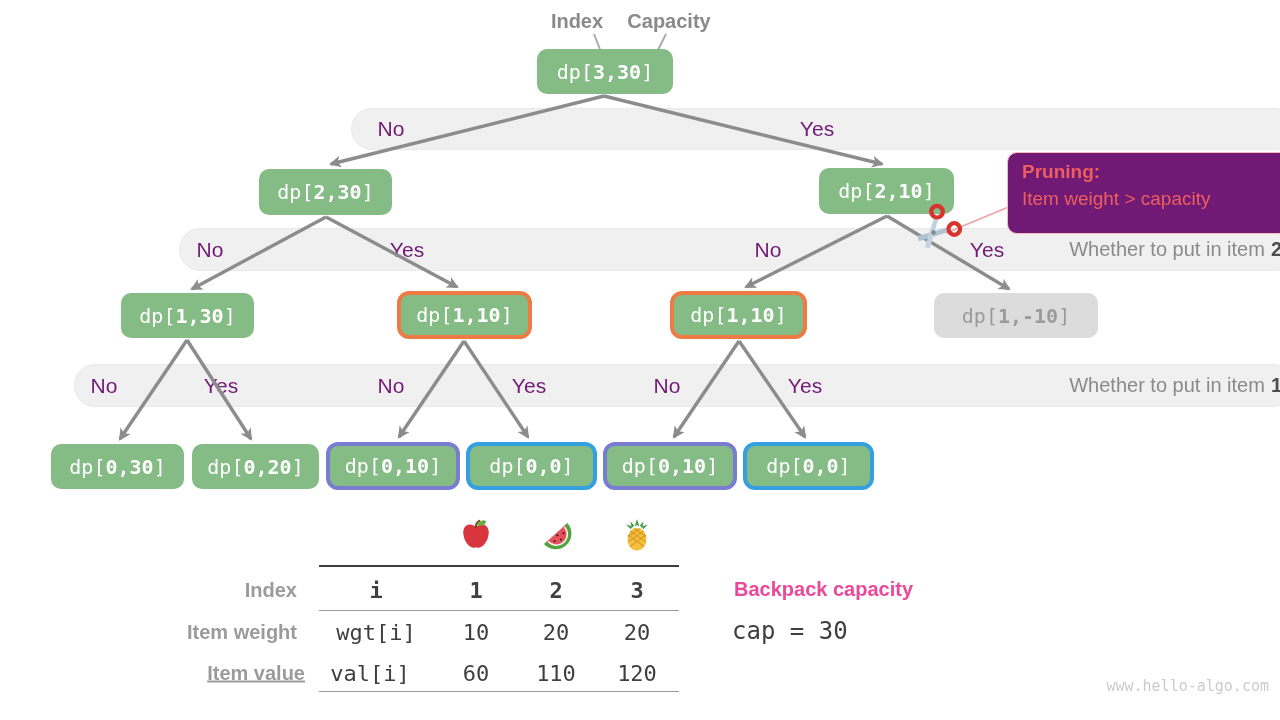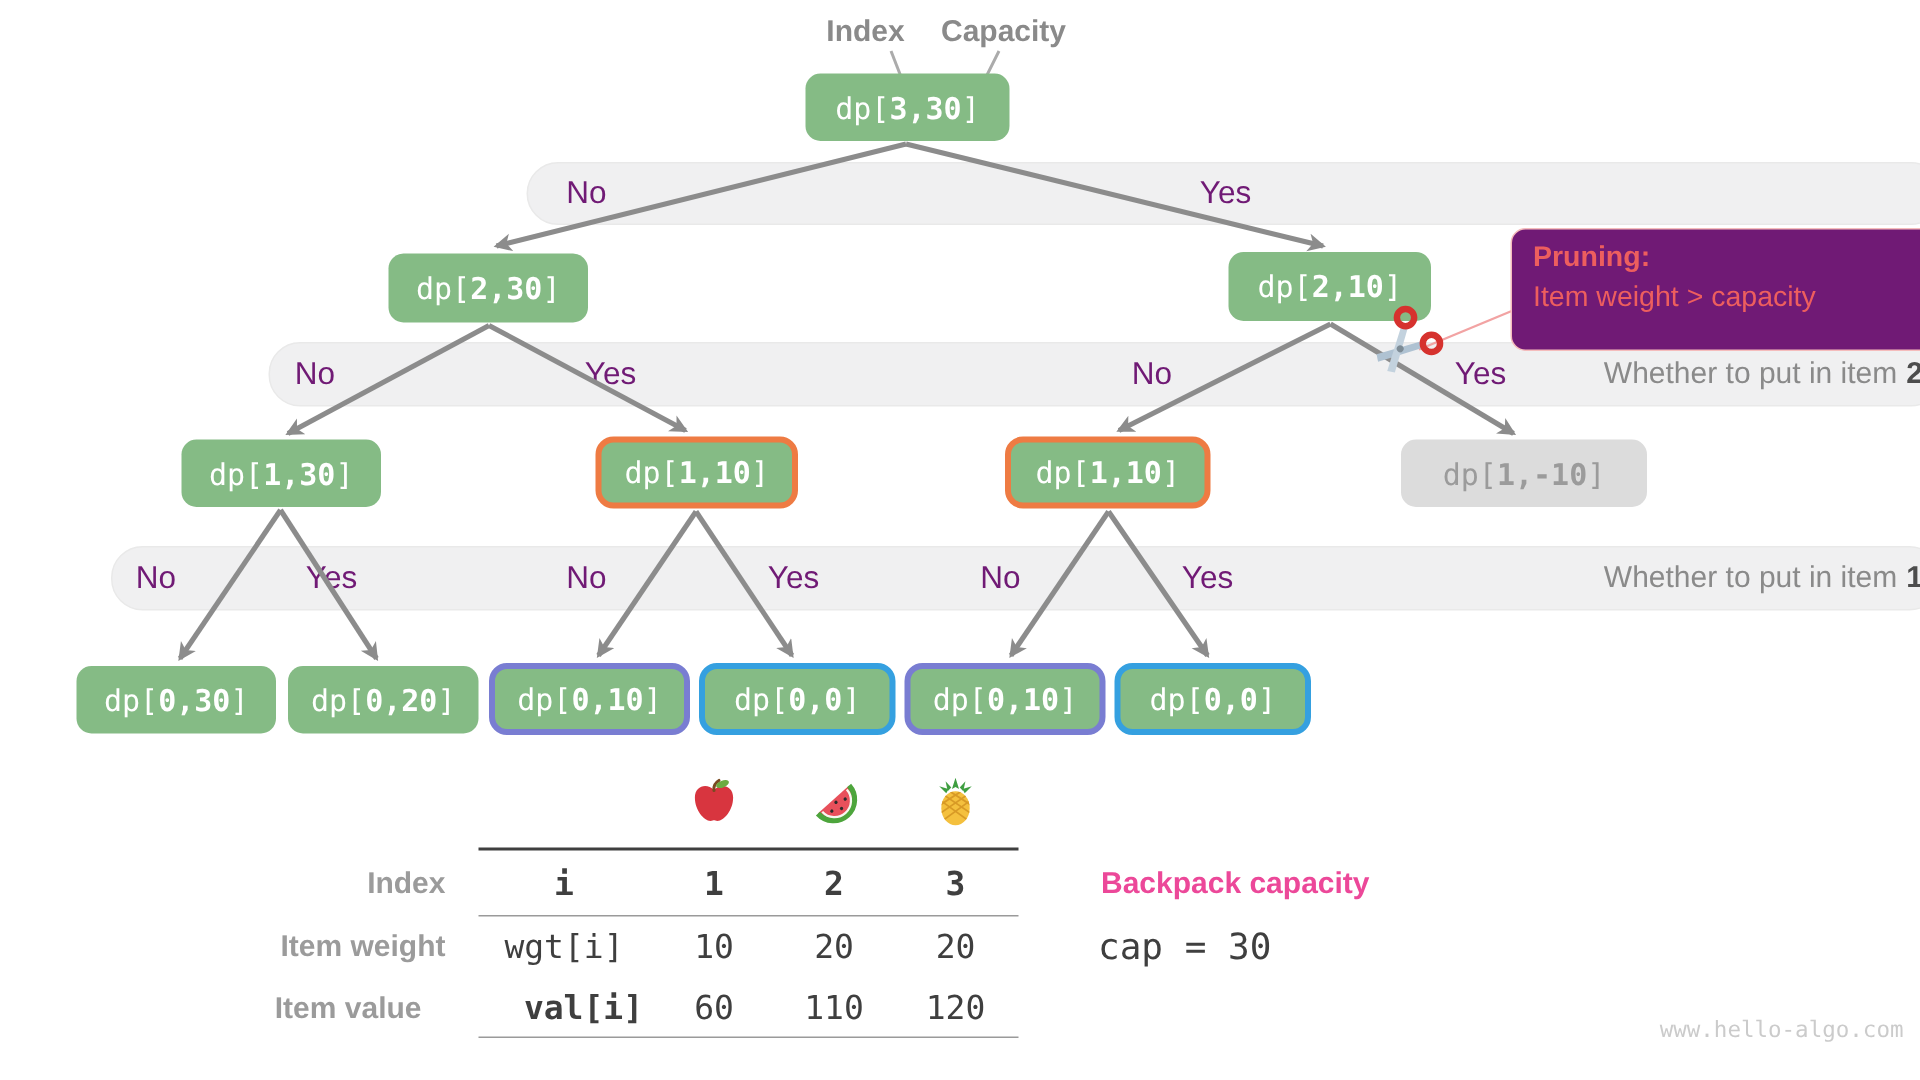--- a/index.html
+++ b/index.html
@@ -235,33 +235,33 @@
       </g>
     </svg>
   </div>
 
   <div class="rule dark" style="left:290px;top:565px;width:360px;"></div>
   <div class="rule" style="left:290px;top:610px;width:360px;"></div>
   <div class="rule" style="left:290px;top:691px;width:360px;"></div>
 
   <div class="tlabel" style="left:268px;top:590px;">Index</div>
   <div class="tlabel" style="left:268px;top:632px;">Item weight</div>
-  <div class="tlabel" style="left:252px;top:673px;">Item value</div>
+  <div class="tlabel" style="left:276px;top:673px;text-decoration:underline;">Item value</div>
 
   <div class="tcell bold" style="left:347px;top:590px;">i</div>
   <div class="tcell bold" style="left:447px;top:590px;">1</div>
   <div class="tcell bold" style="left:527px;top:590px;">2</div>
   <div class="tcell bold" style="left:608px;top:590px;">3</div>
 
   <div class="tcell" style="left:347px;top:632px;">wgt[i]</div>
   <div class="tcell" style="left:447px;top:632px;">10</div>
   <div class="tcell" style="left:527px;top:632px;">20</div>
   <div class="tcell" style="left:608px;top:632px;">20</div>
 
-  <div class="tcell" style="left:360px;top:673px;font-weight:bold;">val[i]</div>
+  <div class="tcell" style="left:341px;top:673px;">val[i]</div>
   <div class="tcell" style="left:447px;top:673px;">60</div>
   <div class="tcell" style="left:527px;top:673px;">110</div>
   <div class="tcell" style="left:608px;top:673px;">120</div>
 
   <div class="cap-label">Backpack capacity</div>
   <div class="cap-value">cap = 30</div>
 
   <div class="watermark">www.hello-algo.com</div>
 
 </div>

